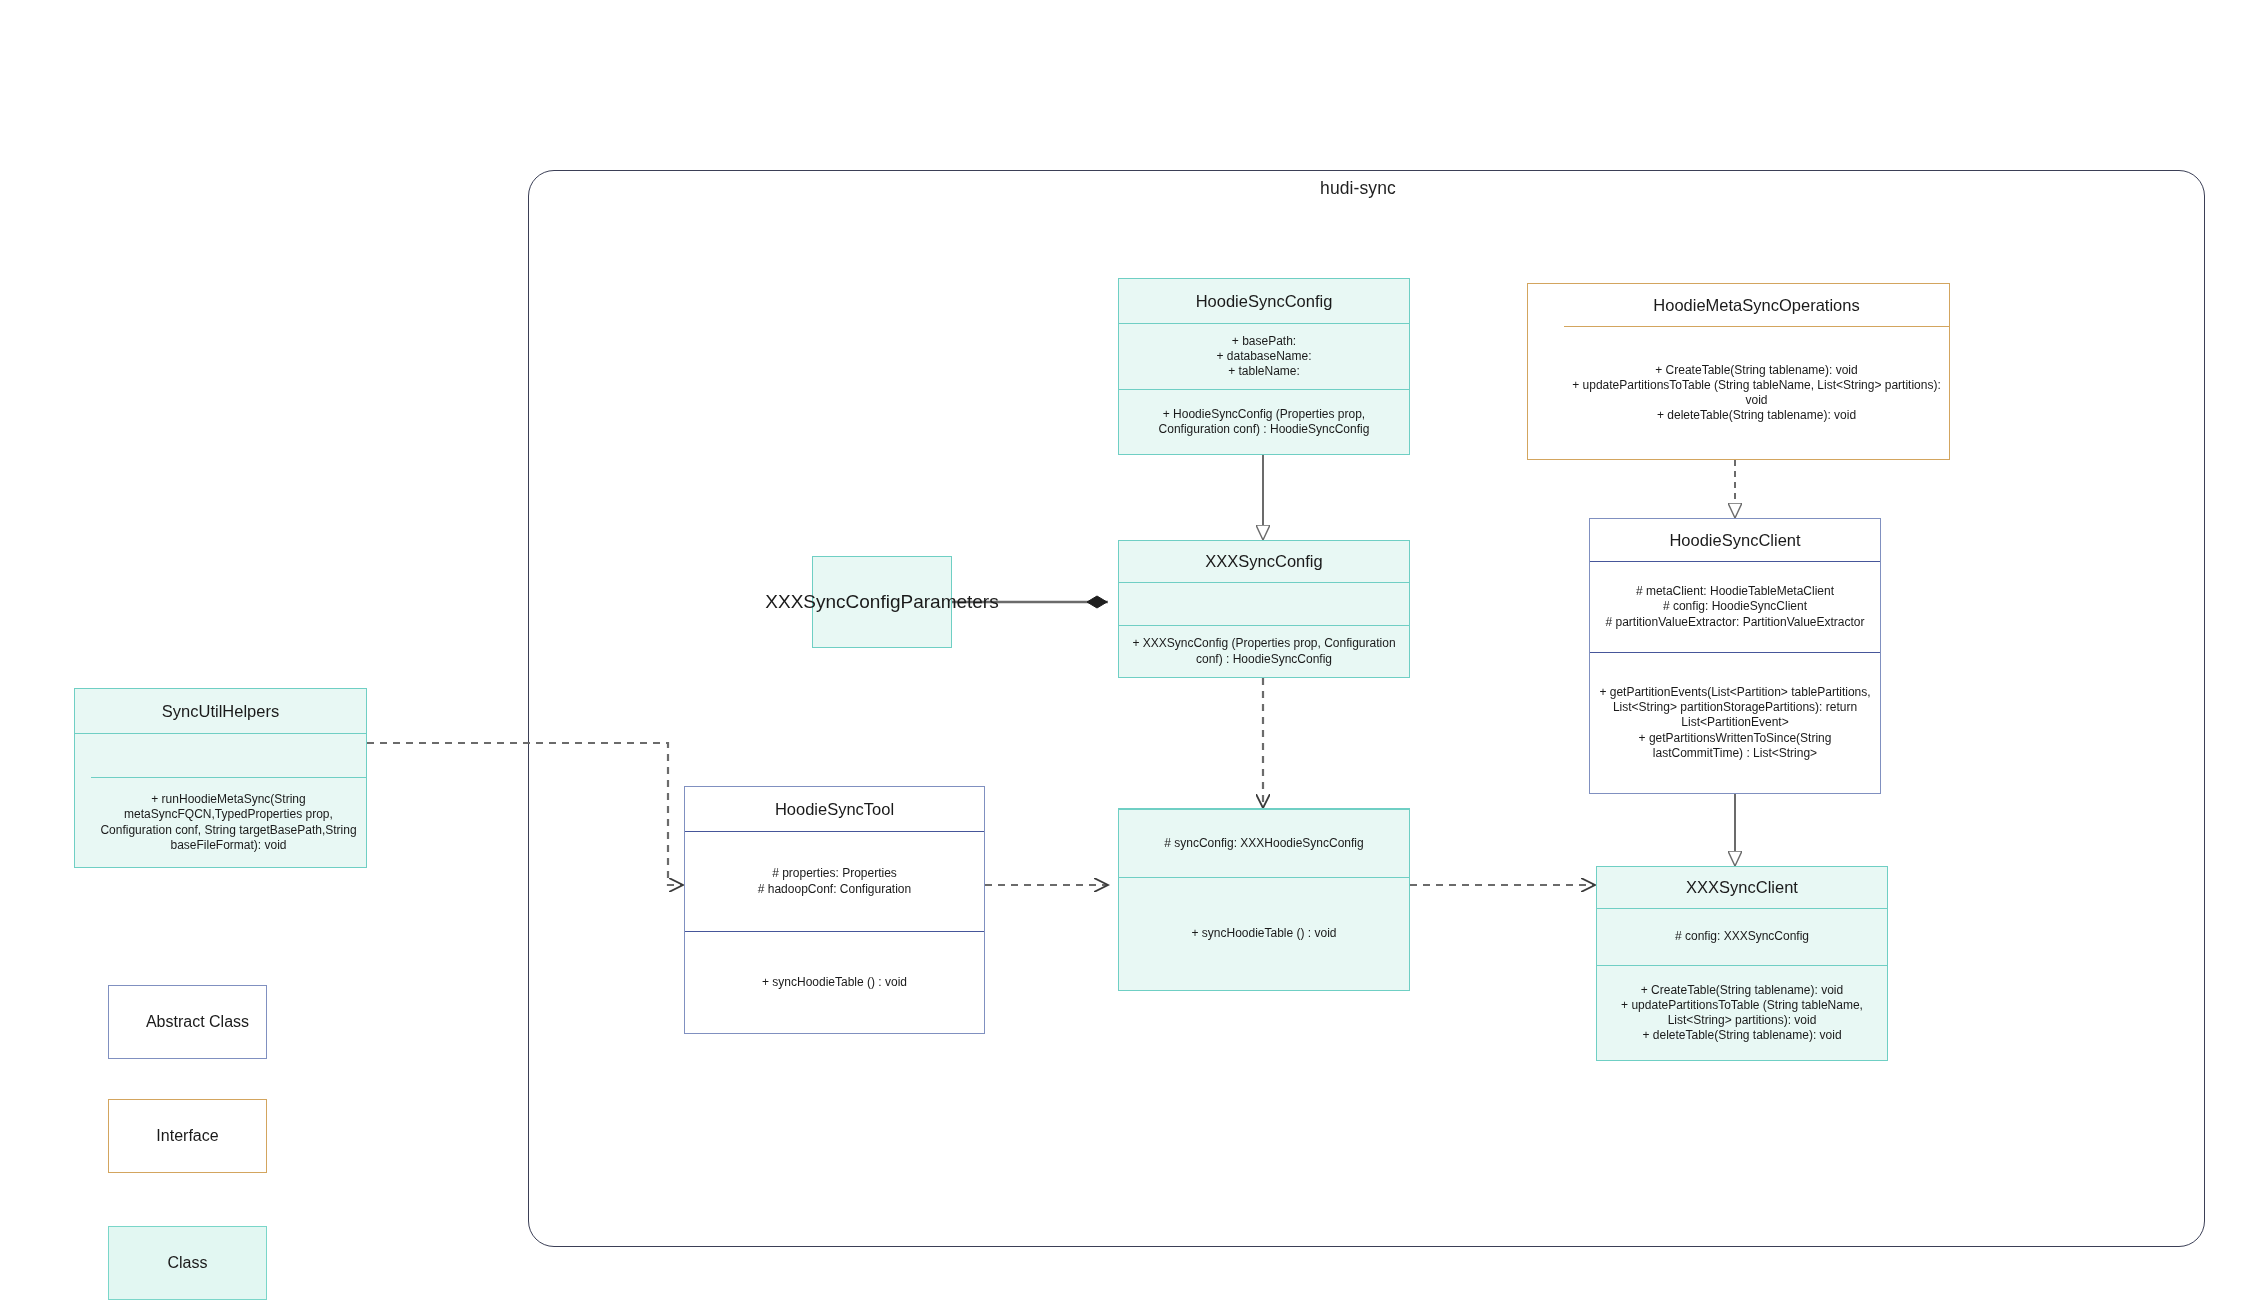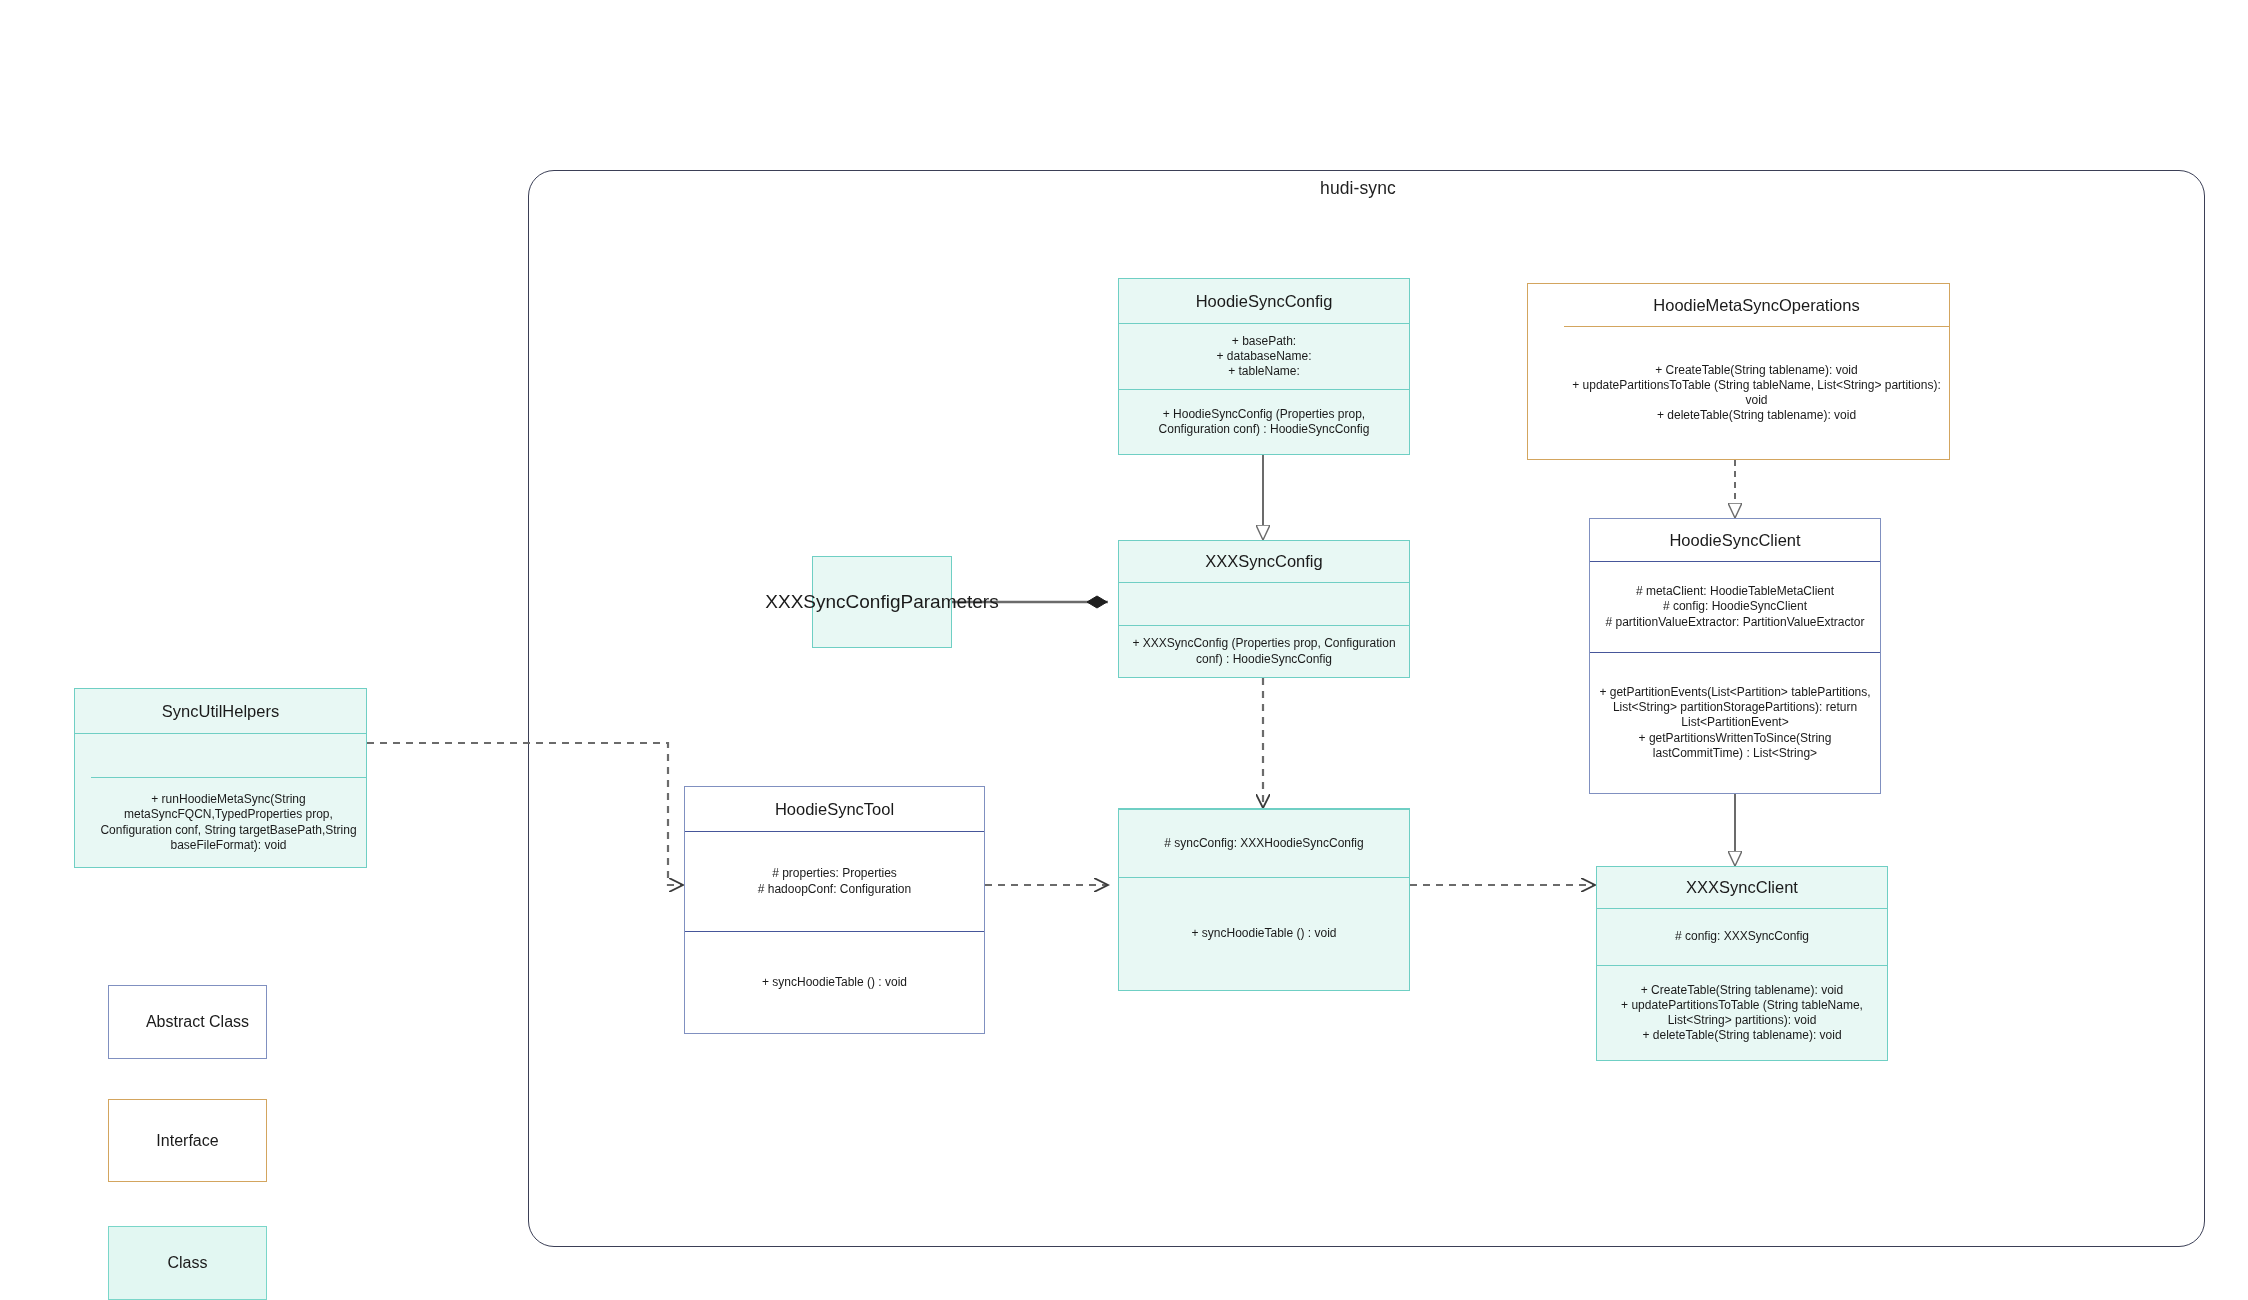--- a/index.html
+++ b/index.html
@@ -220,21 +220,21 @@
     <div class="sect divider" style="height:57px;">#    config: XXXSyncConfig</div>
     <div class="sect divider" style="flex:1;">+    CreateTable(String tablename): void
 +    updatePartitionsToTable (String tableName, List&lt;String&gt; partitions): void
 +   deleteTable(String tablename): void</div>
   </div>
 
   <div class="legend-box abstract" style="left:108px; top:985px; width:159px; height:74px;">
     <span>Abstract Class</span>
   </div>
 
-  <div class="legend-box iface" style="left:108px; top:1099px; width:159px; height:83px;justify-content:center;">
+  <div class="legend-box iface" style="left:108px; top:1099px; width:159px; height:74px;justify-content:center;">
     <span>Interface</span>
   </div>
 
   <div class="legend-box cls" style="left:108px; top:1226px; width:159px; height:74px;">
     <span>Class</span>
   </div>
 
 </div>
 
 </body></html>

